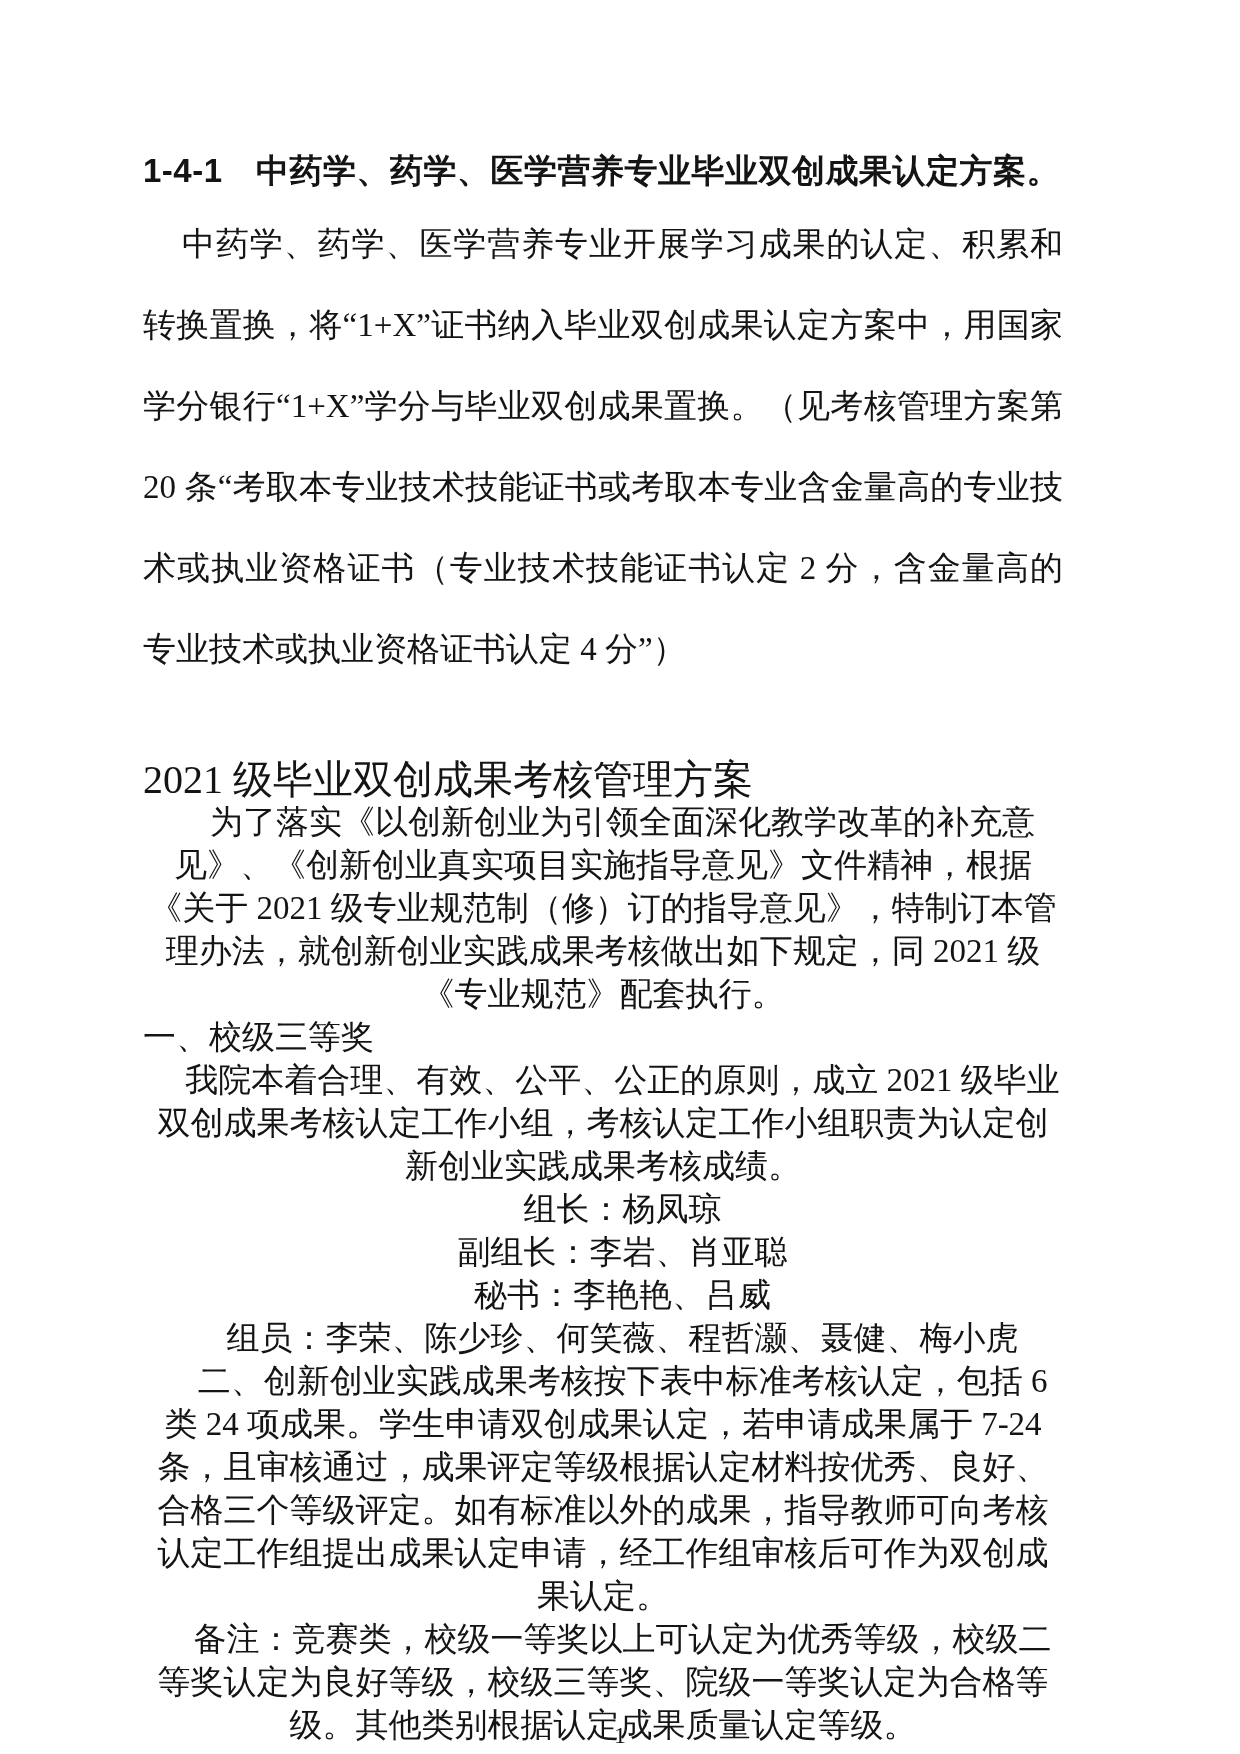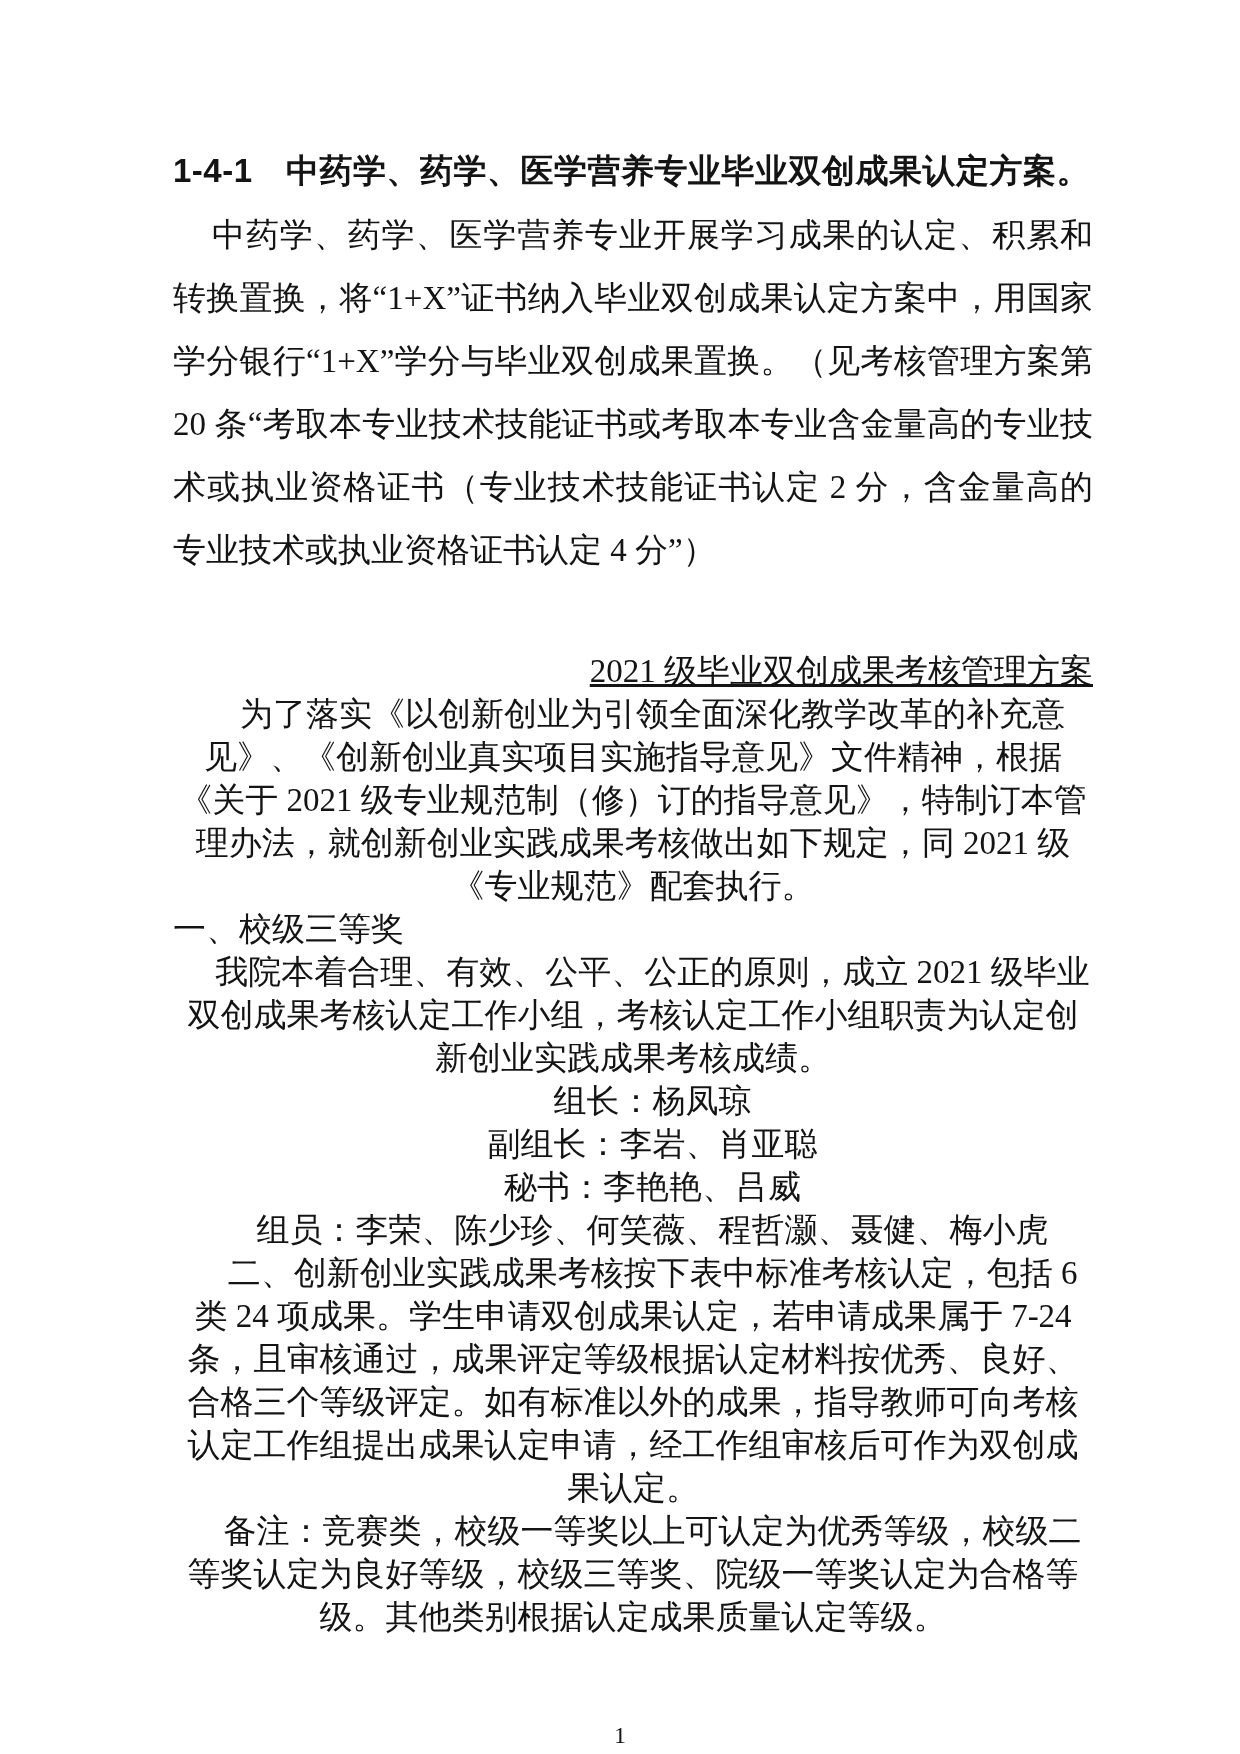--- a/index.html
+++ b/index.html
@@ -12,53 +12,52 @@
     position: relative;
     width: 1240px;
     height: 1754px;
     background: #ffffff;
     color: #141414;
     font-family: "Liberation Serif", "DejaVu Serif", serif;
     overflow: hidden;
   }
   .content {
     position: absolute;
-    left: 173px;
+    left: 143px;
     top: 150px;
     width: 920px;
   }
   .doc-title {
     margin: 0;
     font-family: "Liberation Sans", "DejaVu Sans", sans-serif;
     font-weight: 700;
     font-size: 33px;
     line-height: 42px;
     letter-spacing: 0.5px;
     white-space: nowrap;
   }
   .intro-para {
     margin: 12px 0 0 0;
     font-size: 33px;
-    line-height: 63px;
+    line-height: 81px;
     text-align: justify;
     text-justify: inter-character;
     text-indent: 39px;
   }
   .section2 {
     margin-top: 68px;
     font-size: 33px;
     line-height: 43px;
   }
   .section-heading {
     margin: 0;
-    font-size: 33px;
+    font-size: 40px;
     font-weight: 400;
-    text-align: right;
+    text-align: left;
     line-height: 43px;
-    text-decoration: underline;
   }
   .para {
     margin: 0;
   }
   .justify {
     text-align: justify;
     text-justify: inter-character;
   }
   .indent {
     text-indent: 39px;

